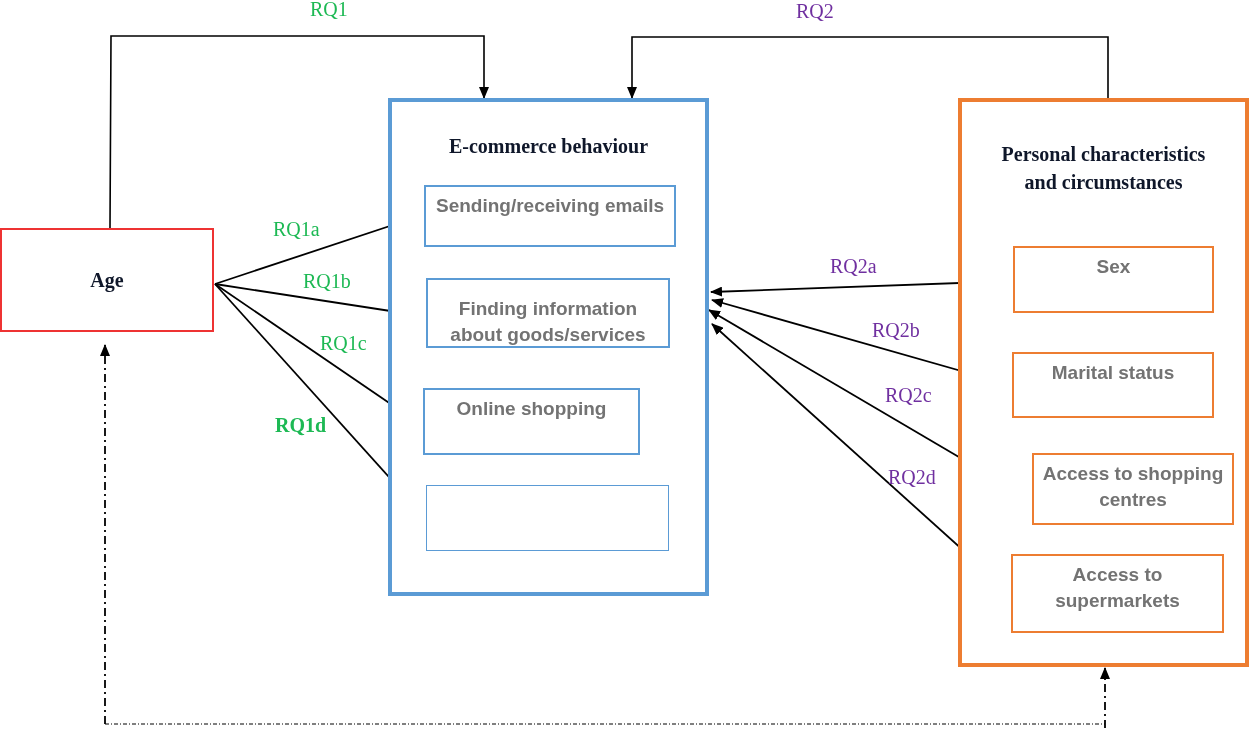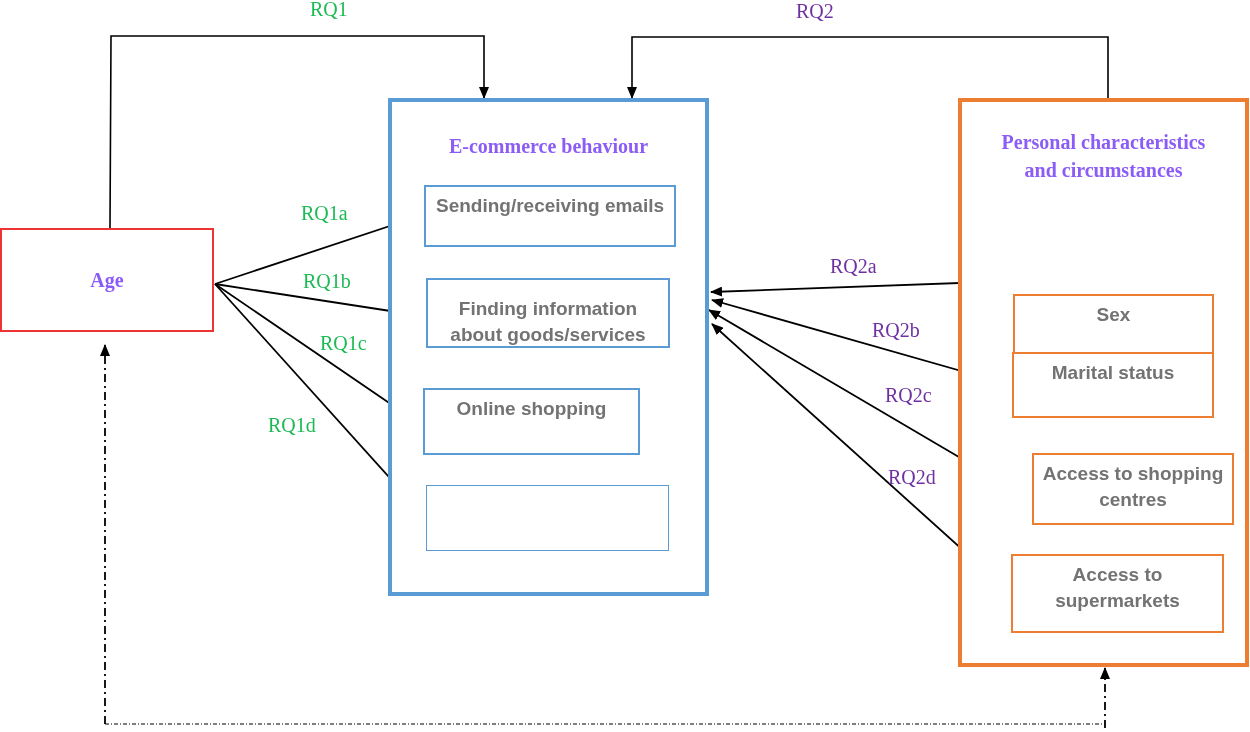--- a/index.html
+++ b/index.html
@@ -1,21 +1,21 @@
 <!DOCTYPE html>
 <html><head>
 <meta charset="utf-8">
 <style>
   html, body { margin: 0; padding: 0; background: #ffffff; }
   body { width: 1250px; height: 732px; position: relative; overflow: hidden; }
   #canvas { position: absolute; left: 0; top: 0; width: 1250px; height: 732px; }
   .serif { font-family: "Liberation Serif", "DejaVu Serif", serif; }
   .sans { font-family: "Liberation Sans", "DejaVu Sans", sans-serif; }
   .box { position: absolute; box-sizing: border-box; background: #fff; display: flex; flex-direction: column; align-items: center; text-align: center; }
-  .heading { font-weight: bold; font-size: 20px; color: #8b5cf6; line-height: 28px; }
+  .heading { font-weight: bold; font-size: 20px; color: #0f172a; line-height: 28px; }
   .item { font-size: 19px; color: #737373; line-height: 26px; padding-top: 6px; font-weight: bold; }
   .rq { position: absolute; font-size: 20px; }
   .green { color: #1db954; }
   .purple { color: #7030a0; }
 </style>
 </head>
 <body>
 
 <div id="canvas">
 
@@ -63,47 +63,47 @@
   </div>
 
   <div class="box sans" style="left:423px;top:388px;width:217px;height:67px;border:2px solid #5b9bd5;">
     <span class="item">Online shopping</span>
   </div>
 
   <div class="box sans" style="left:426px;top:485px;width:243px;height:66px;border:1px solid #5b9bd5;align-items:flex-start;padding-left:14px;text-align:left;">
   </div>
 
   <div class="box" style="left:958px;top:98px;width:291px;height:569px;border:4px solid #ed7d31;">
-    <span class="heading serif" style="margin-top:26px;">Personal characteristics</span>
+    <span class="heading serif" style="margin-top:38px;">Personal characteristics</span>
     <span class="heading serif">and circumstances</span>
   </div>
 
-  <div class="box sans" style="left:1013px;top:246px;width:201px;height:67px;border:2px solid #ed7d31;margin-top:48px;">
+  <div class="box sans" style="left:1013px;top:246px;width:201px;height:67px;border:2px solid #ed7d31;">
     <span class="item">Sex</span>
   </div>
 
   <div class="box sans" style="left:1012px;top:352px;width:202px;height:66px;border:2px solid #ed7d31;">
     <span class="item">Marital status</span>
   </div>
 
   <div class="box sans" style="left:1012px;top:453px;width:202px;height:72px;border:2px solid #ed7d31;margin-left:20px;">
     <span class="item">Access to shopping</span>
     <span class="item" style="padding-top:0;">centres</span>
   </div>
 
   <div class="box sans" style="left:1011px;top:554px;width:213px;height:79px;border:2px solid #ed7d31;">
     <span class="item">Access to</span>
     <span class="item" style="padding-top:0;">supermarkets</span>
   </div>
 
   <span class="rq serif green" style="left:310px;top:-2px;">RQ1</span>
   <span class="rq serif purple" style="left:780px;top:0px;margin-left:16px;">RQ2</span>
 
-  <span class="rq serif green" style="left:273px;top:202px;margin-left:28px;">RQ1a</span>
+  <span class="rq serif green" style="left:273px;top:218px;">RQ1a</span>
   <span class="rq serif green" style="left:303px;top:270px;">RQ1b</span>
   <span class="rq serif green" style="left:320px;top:332px;">RQ1c</span>
-  <span class="rq serif green" style="left:268px;top:414px;">RQ1d</span>
+  <span class="rq serif green" style="left:275px;top:414px;font-weight:bold;">RQ1d</span>
 
   <span class="rq serif purple" style="left:830px;top:255px;">RQ2a</span>
   <span class="rq serif purple" style="left:872px;top:319px;">RQ2b</span>
   <span class="rq serif purple" style="left:885px;top:384px;">RQ2c</span>
   <span class="rq serif purple" style="left:888px;top:466px;">RQ2d</span>
 </div>
 
 </body></html>

